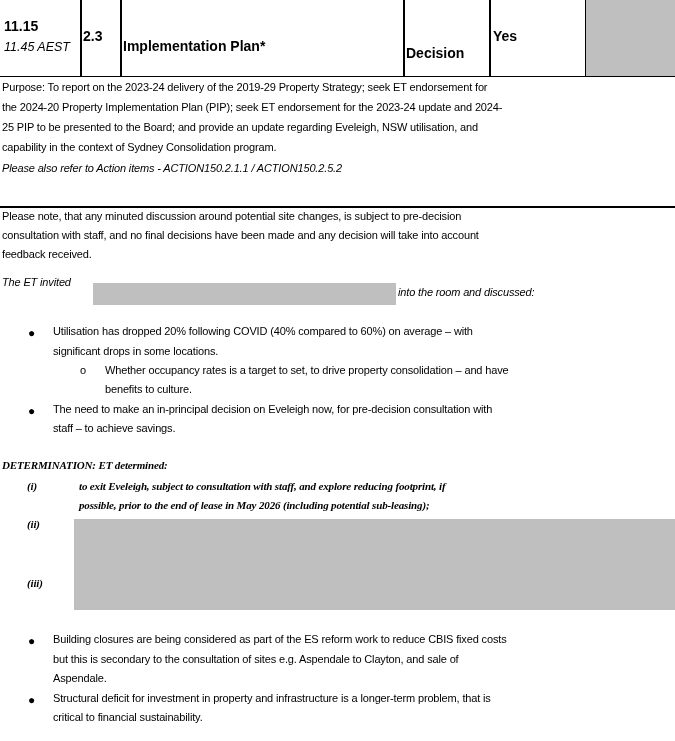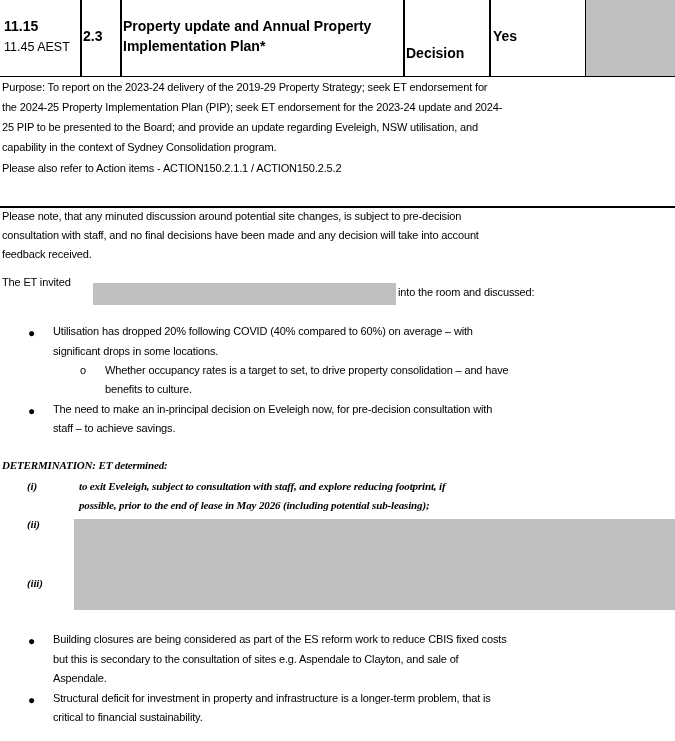--- a/index.html
+++ b/index.html
@@ -6,49 +6,48 @@
     body {
       width: 675px; height: 741px; position: relative; overflow: hidden;
       font-family: "Liberation Sans", sans-serif; color: #000; font-size: 14px;
     }
     .abs { position: absolute; white-space: nowrap; }
     
     .tbl { position: absolute; left: 0; top: 0; width: 675px; height: 76px; border-bottom: 1.5px solid #000; }
     .vline { position: absolute; top: 0; height: 76px; width: 1.5px; background: #000; }
     .redact { position: absolute; background: #bfbfbf; }
     .bold { font-weight: bold; }
-    .ital { }
+    .ital { font-style: italic; }
     .line { position: absolute; left: 0; white-space: nowrap; font-size: 11px; letter-spacing: -0.15px; }
     .hr { position: absolute; left: 0; width: 675px; height: 1.5px; background: #000; }
     .bullet { position: absolute; font-size: 12px; }
     .det { font-weight: bold; font-style: italic; font-family: Liberation Serif, serif; }
   </style>
 </head>
 <body>
 
 <div class="tbl">
   <div class="vline" style="left:80px"></div>
   <div class="vline" style="left:120px"></div>
   <div class="vline" style="left:403px"></div>
   <div class="vline" style="left:489px"></div>
   <div class="vline" style="left:585px"></div>
   <div class="redact" style="left:586px; top:0; width:89px; height:76px"></div>
 
   <span class="abs bold" style="left:4px; top:18px; font-size:14px">11.15</span>
   <span class="abs ital" style="left:4px; top:40px; font-size:12.5px">11.45 AEST</span>
   <span class="abs bold" style="left:83px; top:28px; font-size:14px">2.3</span>
-  <span class="abs bold" style="left:123px; top:18px; font-size:14px">Property update and Annual Property</span>
   <span class="abs bold" style="left:123px; top:38px; font-size:14px">Implementation Plan*</span>
   <span class="abs bold" style="left:406px; top:45px; font-size:14px">Decision</span>
   <span class="abs bold" style="left:493px; top:28px; font-size:14px">Yes</span>
 </div>
 
 <div>
   <span class="line" style="left:2px; top:81px">Purpose: To report on the 2023-24 delivery of the 2019-29 Property Strategy; seek ET endorsement for</span>
-  <span class="line" style="left:2px; top:101px">the 2024-25 Property Implementation Plan (PIP); seek ET endorsement for the 2023-24 update and 2024-</span>
+  <span class="line" style="left:2px; top:101px">the 2024-20 Property Implementation Plan (PIP); seek ET endorsement for the 2023-24 update and 2024-</span>
   <span class="line" style="left:2px; top:121px">25 PIP to be presented to the Board; and provide an update regarding Eveleigh, NSW utilisation, and</span>
   <span class="line" style="left:2px; top:141px">capability in the context of Sydney Consolidation program.</span>
   <span class="line ital" style="left:2px; top:162px">Please also refer to Action items - ACTION150.2.1.1 / ACTION150.2.5.2</span>
 </div>
 
 <div class="hr" style="top:206px"></div>
 
 <div>
   <span class="line" style="left:2px; top:210px">Please note, that any minuted discussion around potential site changes, is subject to pre-decision</span>
   <span class="line" style="left:2px; top:229px">consultation with staff, and no final decisions have been made and any decision will take into account</span>

